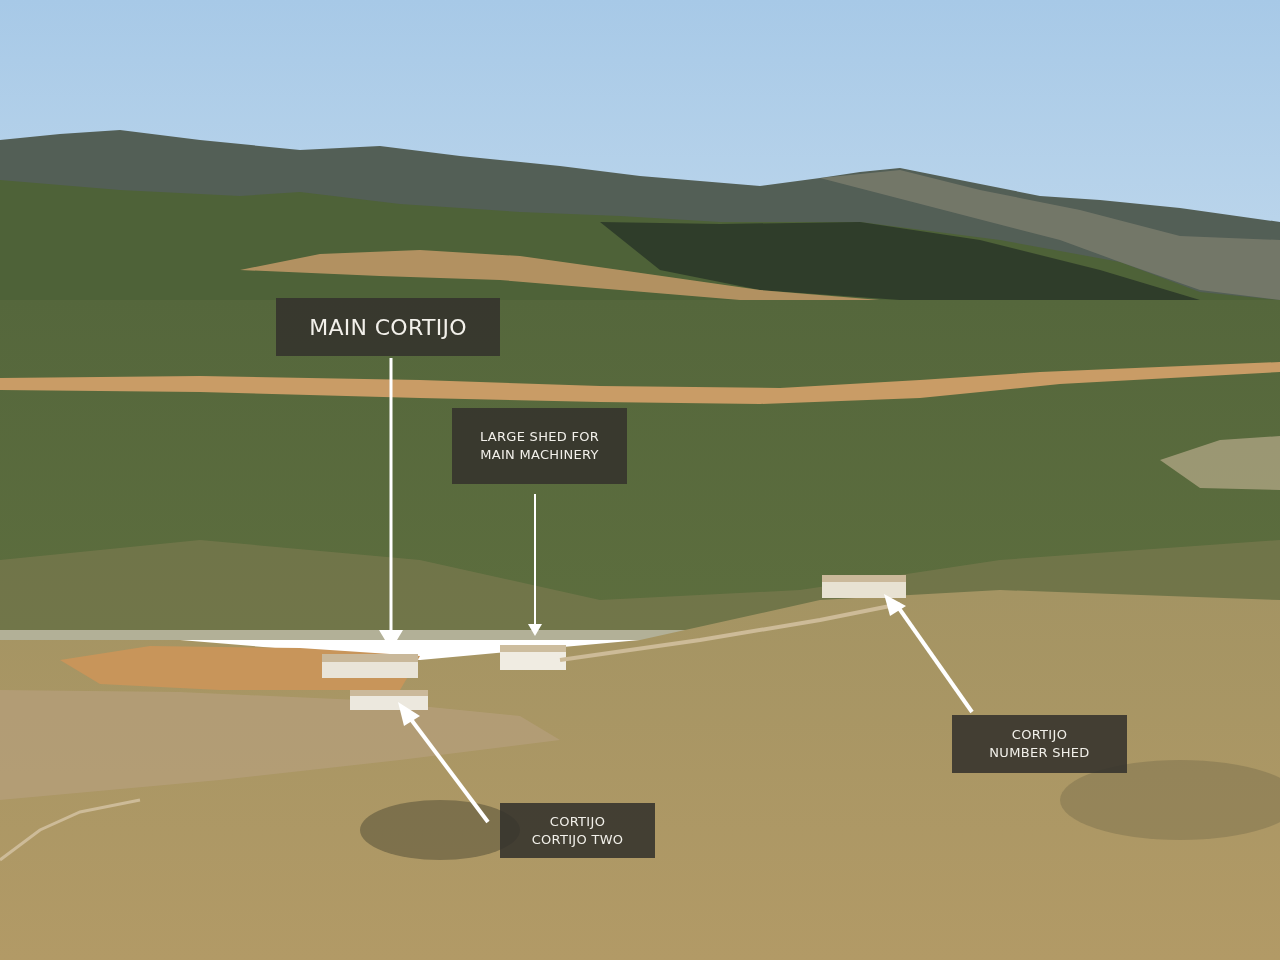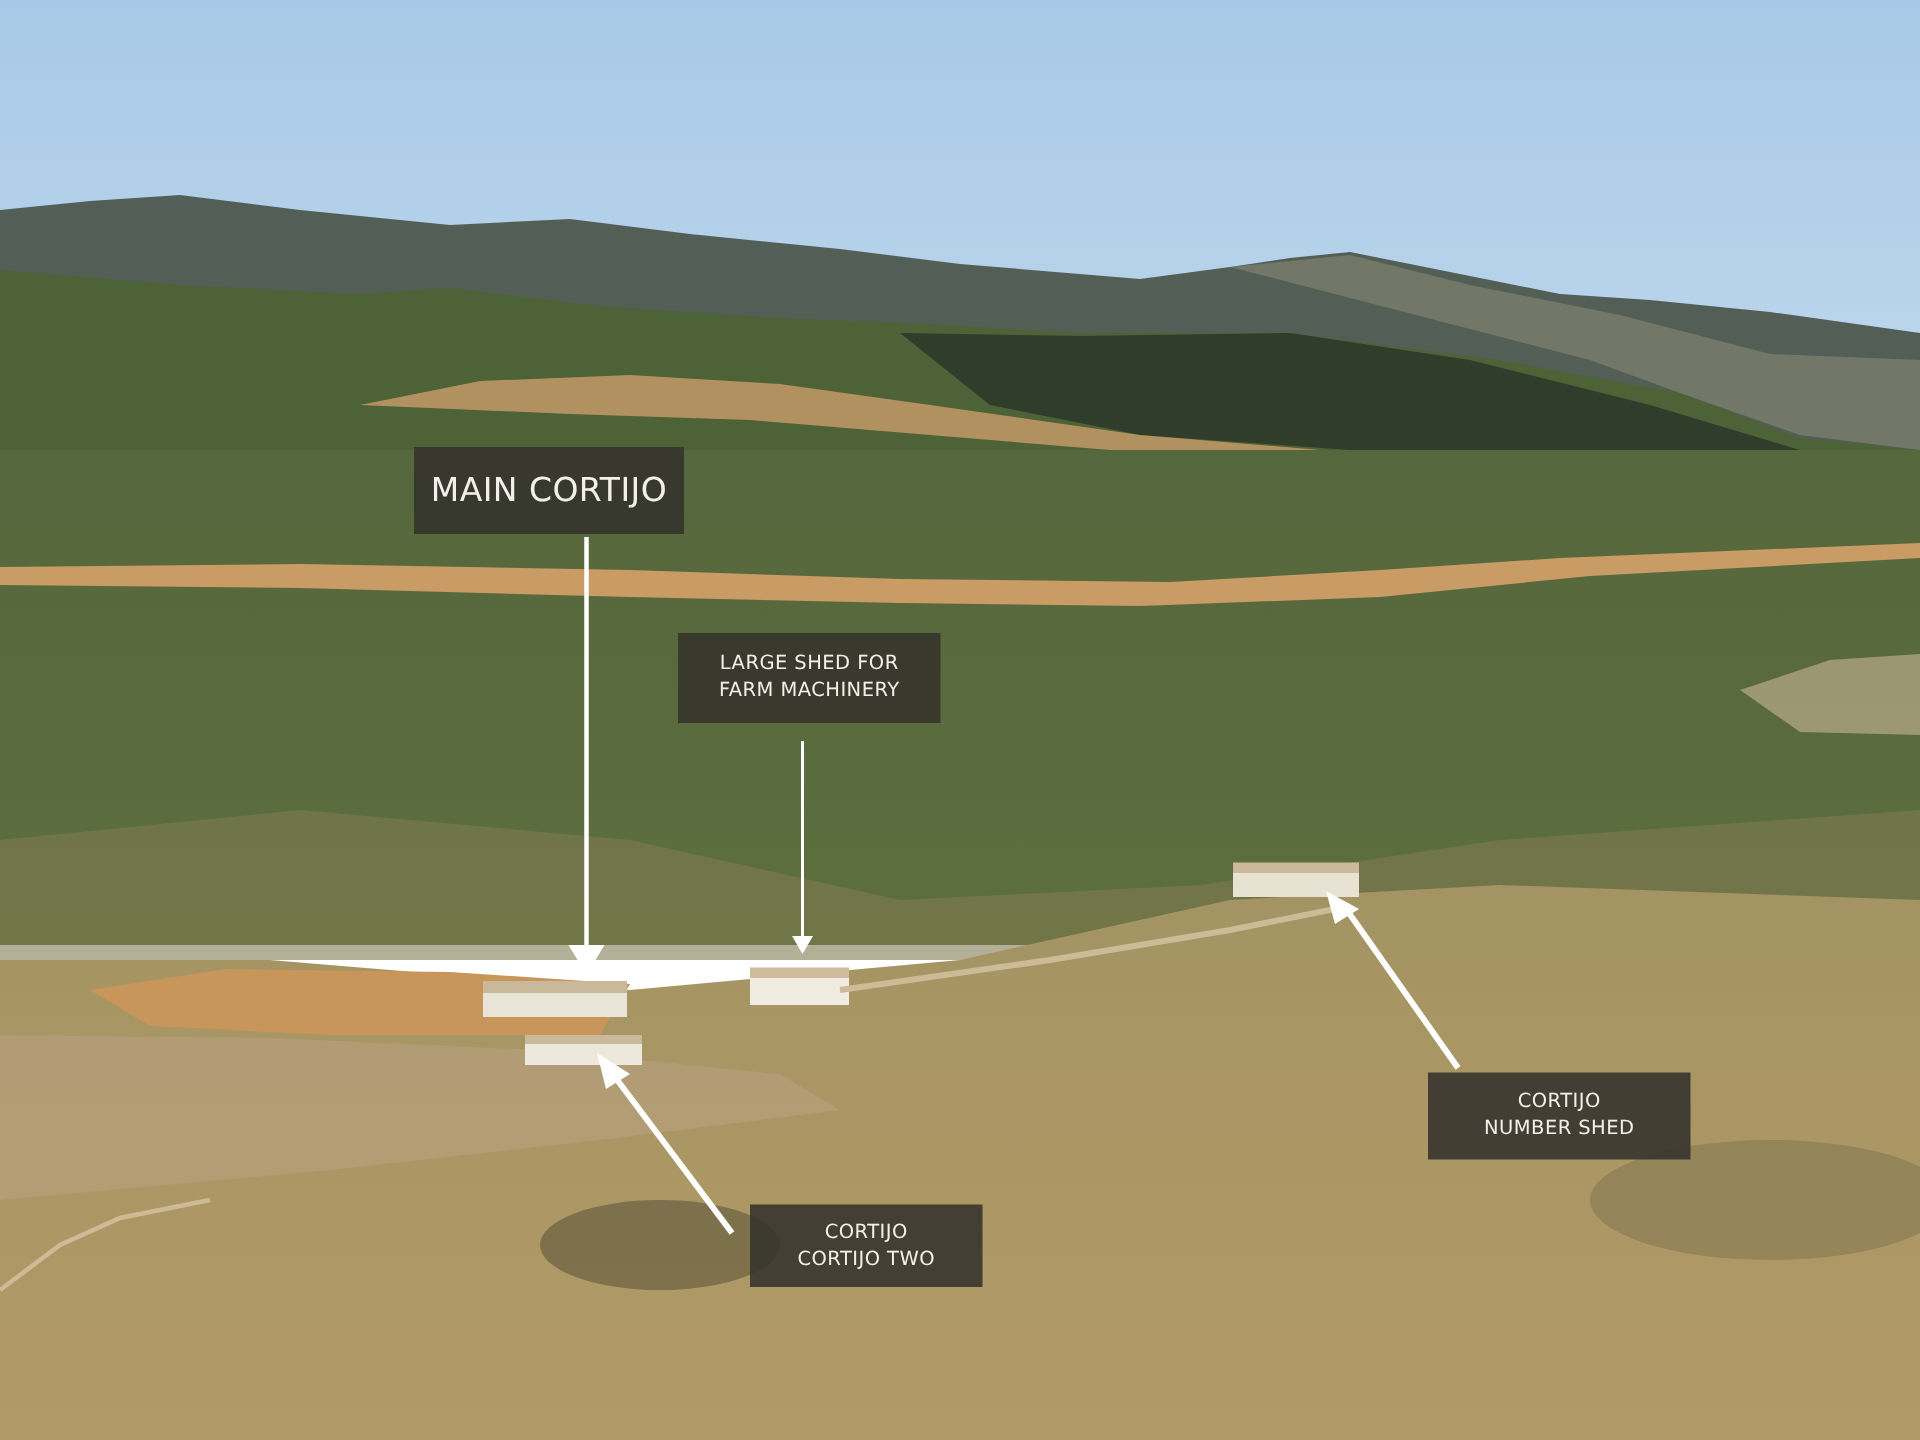--- a/index.html
+++ b/index.html
@@ -97,27 +97,27 @@
   <g fill="#ffffff" stroke="#ffffff">
     <line x1="488" y1="822" x2="410" y2="718" stroke-width="4"></line>
     <polygon points="398,702 420,716 404,726" stroke="none"></polygon>
   </g>
   <g fill="#ffffff" stroke="#ffffff">
     <line x1="972" y1="712" x2="896" y2="604" stroke-width="4"></line>
     <polygon points="884,594 906,606 890,616" stroke="none"></polygon>
   </g>
 </svg>
 
-<div class="label big" style="left:276px; top:298px; width:180px; height:58px;">
+<div class="label big" style="left:276px; top:298px; width:224px; height:58px;">
   <span>MAIN CORTIJO</span>
 </div>
 
-<div class="label small" style="left:452px; top:422px; width:175px; height:60px;">
+<div class="label small" style="left:452px; top:408px; width:175px; height:76px;">
   <span>LARGE SHED FOR</span>
-  <span>FARM MACHINERY</span>
+  <span>MAIN MACHINERY</span>
 </div>
 
 <div class="label small" style="left:952px; top:715px; width:175px; height:58px;">
   <span>CORTIJO</span>
   <span>NUMBER SHED</span>
 </div>
 
 <div class="label small" style="left:500px; top:803px; width:155px; height:55px;">
   <span>CORTIJO</span>
   <span>CORTIJO TWO</span>

